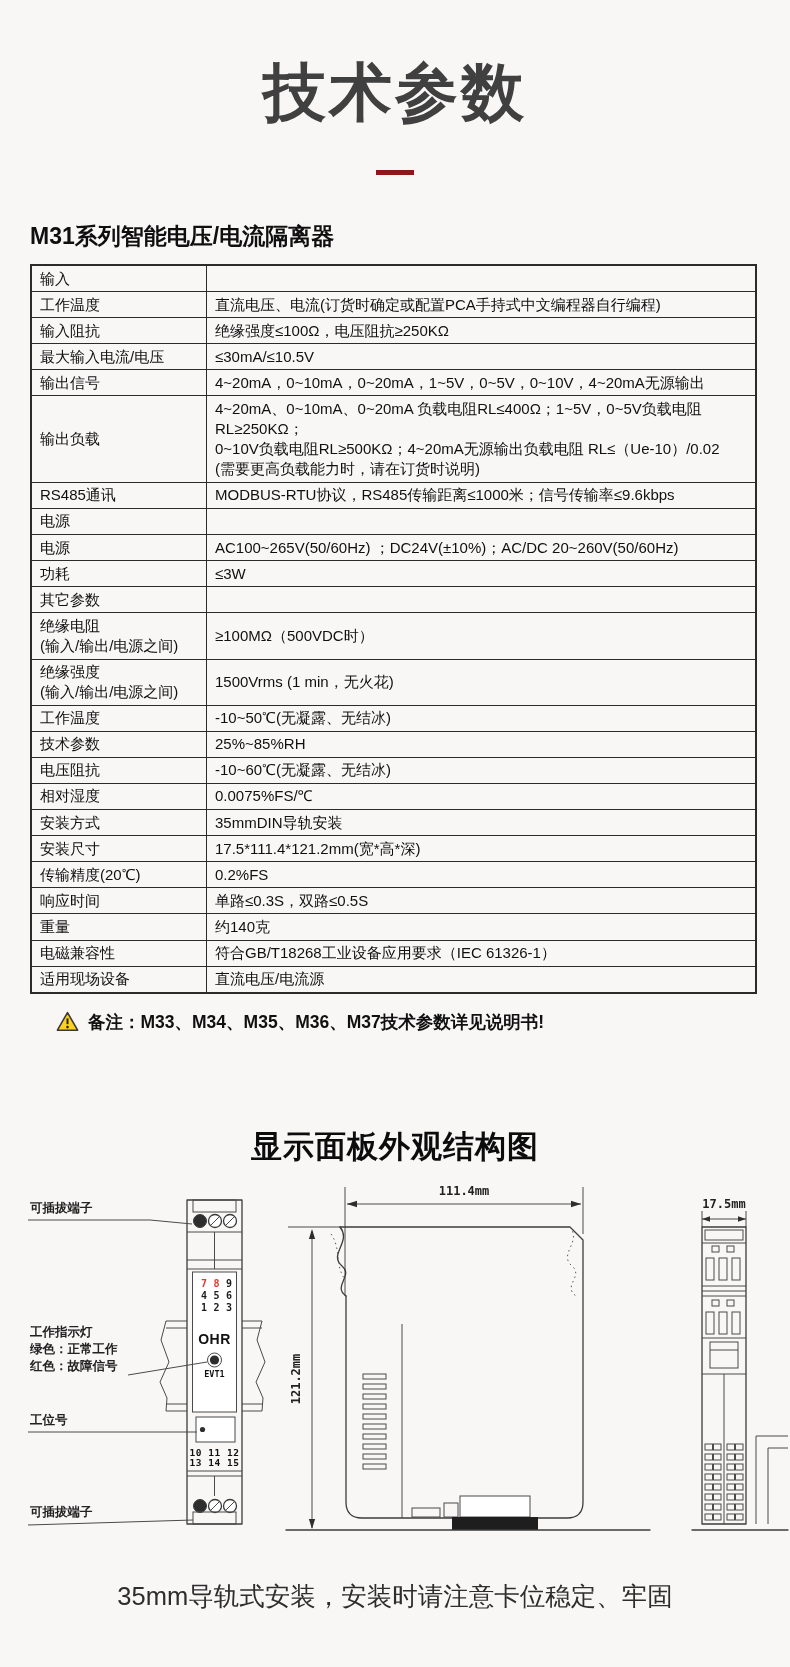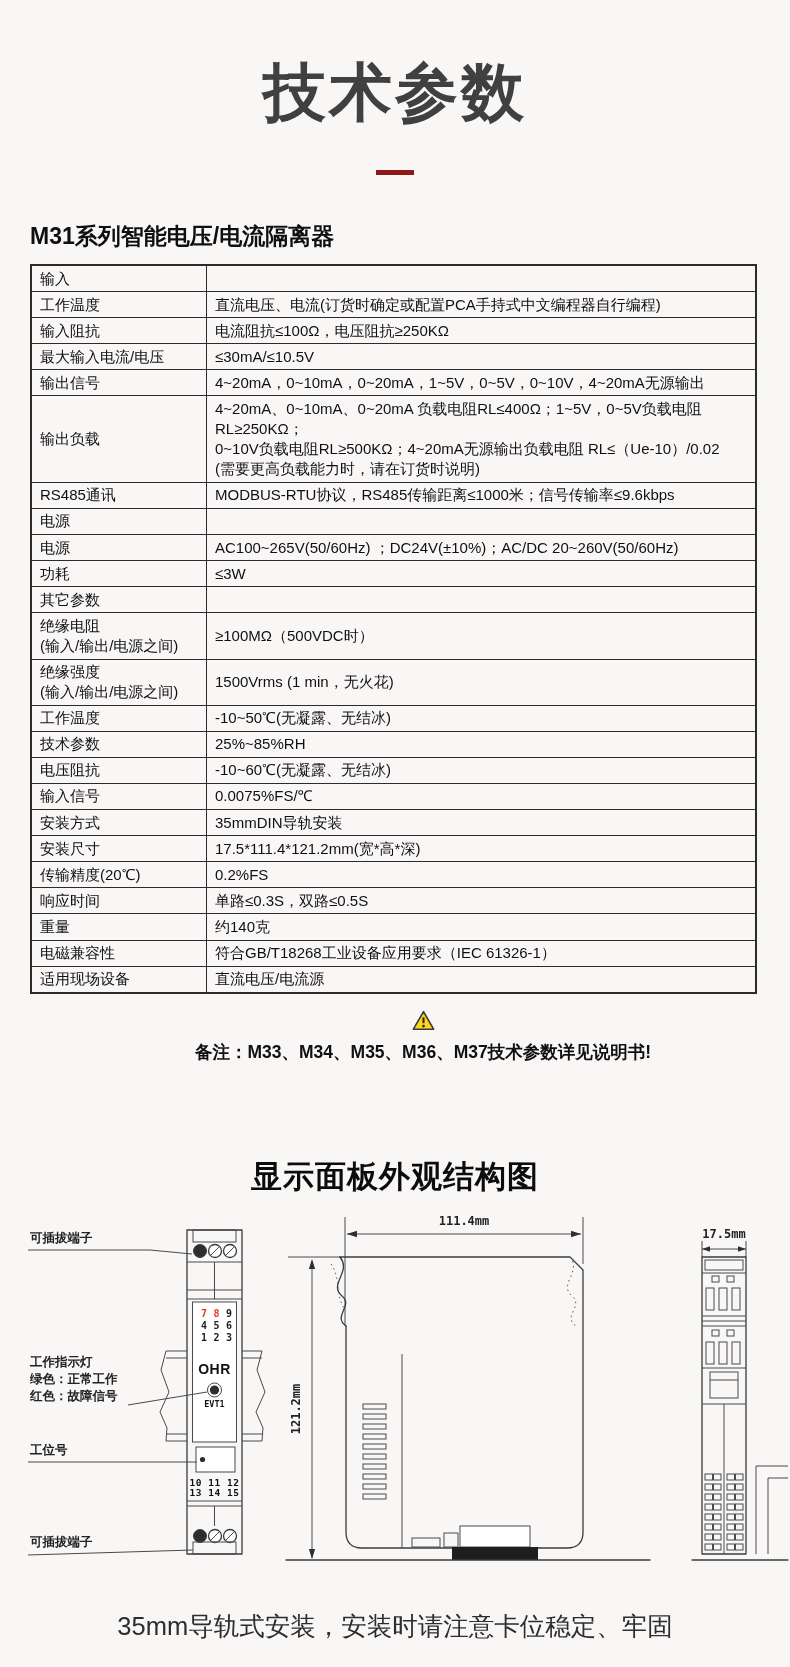--- a/index.html
+++ b/index.html
@@ -17,21 +17,21 @@
   .dash{width:38px;height:5px;margin:34px auto 0;background:var(--accent);}
   .subtitle{font-size:23px;font-weight:700;margin:46px 12px 12px 30px;color:#0f0f0f;}
   table.spec{border-collapse:collapse;margin:6px 30px 0;width:727px;border:2px solid #2b2b2b;}
   table.spec td{
     border:1px solid #2b2b2b;font-size:15px;font-weight:400;padding:2.5px 8px;
     line-height:1.34;white-space:pre-line;vertical-align:middle;color:#101010;
   }
   td.c1{width:158px;}
   td.c2{padding-left:11px;}
   .note{display:flex;align-items:center;gap:9px;margin:16px 0 0 56px;
-    font-size:17.5px;font-weight:700;color:#101010;flex-direction:column;}
+    font-size:17.5px;font-weight:700;color:#101010;}
   .sec2{font-size:31px;font-weight:900;text-align:center;margin:92px 16px 0;color:#0c0c0c;letter-spacing:1px;}
   svg.diagram{display:block;margin-top:6px;}
   .footer{margin-top:26px;text-align:center;font-size:25.5px;color:#2d2d2d;line-height:1.72;font-weight:500;}
   
   .ln{fill:none;stroke:#3c3c3c;stroke-width:1.3;stroke-linejoin:round;stroke-linecap:round}
   .lt{fill:none;stroke:#4a4a4a;stroke-width:1}
   .dotl{fill:none;stroke:#555;stroke-width:1;stroke-dasharray:1.5 3.4}
   .fillw{fill:#fff}
   .dk{fill:#2e2e2e}
   .lbl{font:700 12.5px "Liberation Sans",sans-serif;fill:#222}
@@ -57,21 +57,21 @@
         <tr>
           <td class="c1">输入</td>
           <td class="c2"></td>
         </tr>
         <tr>
           <td class="c1">工作温度</td>
           <td class="c2">直流电压、电流(订货时确定或配置PCA手持式中文编程器自行编程)</td>
         </tr>
         <tr>
           <td class="c1">输入阻抗</td>
-          <td class="c2">电流阻抗≤100Ω，电压阻抗≥250KΩ</td>
+          <td class="c2">绝缘强度≤100Ω，电压阻抗≥250KΩ</td>
         </tr>
         <tr>
           <td class="c1">最大输入电流/电压</td>
           <td class="c2">≤30mA/≤10.5V</td>
         </tr>
         <tr>
           <td class="c1">输出信号</td>
           <td class="c2">4~20mA，0~10mA，0~20mA，1~5V，0~5V，0~10V，4~20mA无源输出</td>
         </tr>
         <tr>
@@ -116,21 +116,21 @@
         </tr>
         <tr>
           <td class="c1">技术参数</td>
           <td class="c2">25%~85%RH</td>
         </tr>
         <tr>
           <td class="c1">电压阻抗</td>
           <td class="c2">-10~60℃(无凝露、无结冰)</td>
         </tr>
         <tr>
-          <td class="c1">输入信号</td>
+          <td class="c1">相对湿度</td>
           <td class="c2">0.0075%FS/℃</td>
         </tr>
         <tr>
           <td class="c1">安装方式</td>
           <td class="c2">35mmDIN导轨安装</td>
         </tr>
         <tr>
           <td class="c1">安装尺寸</td>
           <td class="c2">17.5*111.4*121.2mm(宽*高*深)</td>
         </tr>

